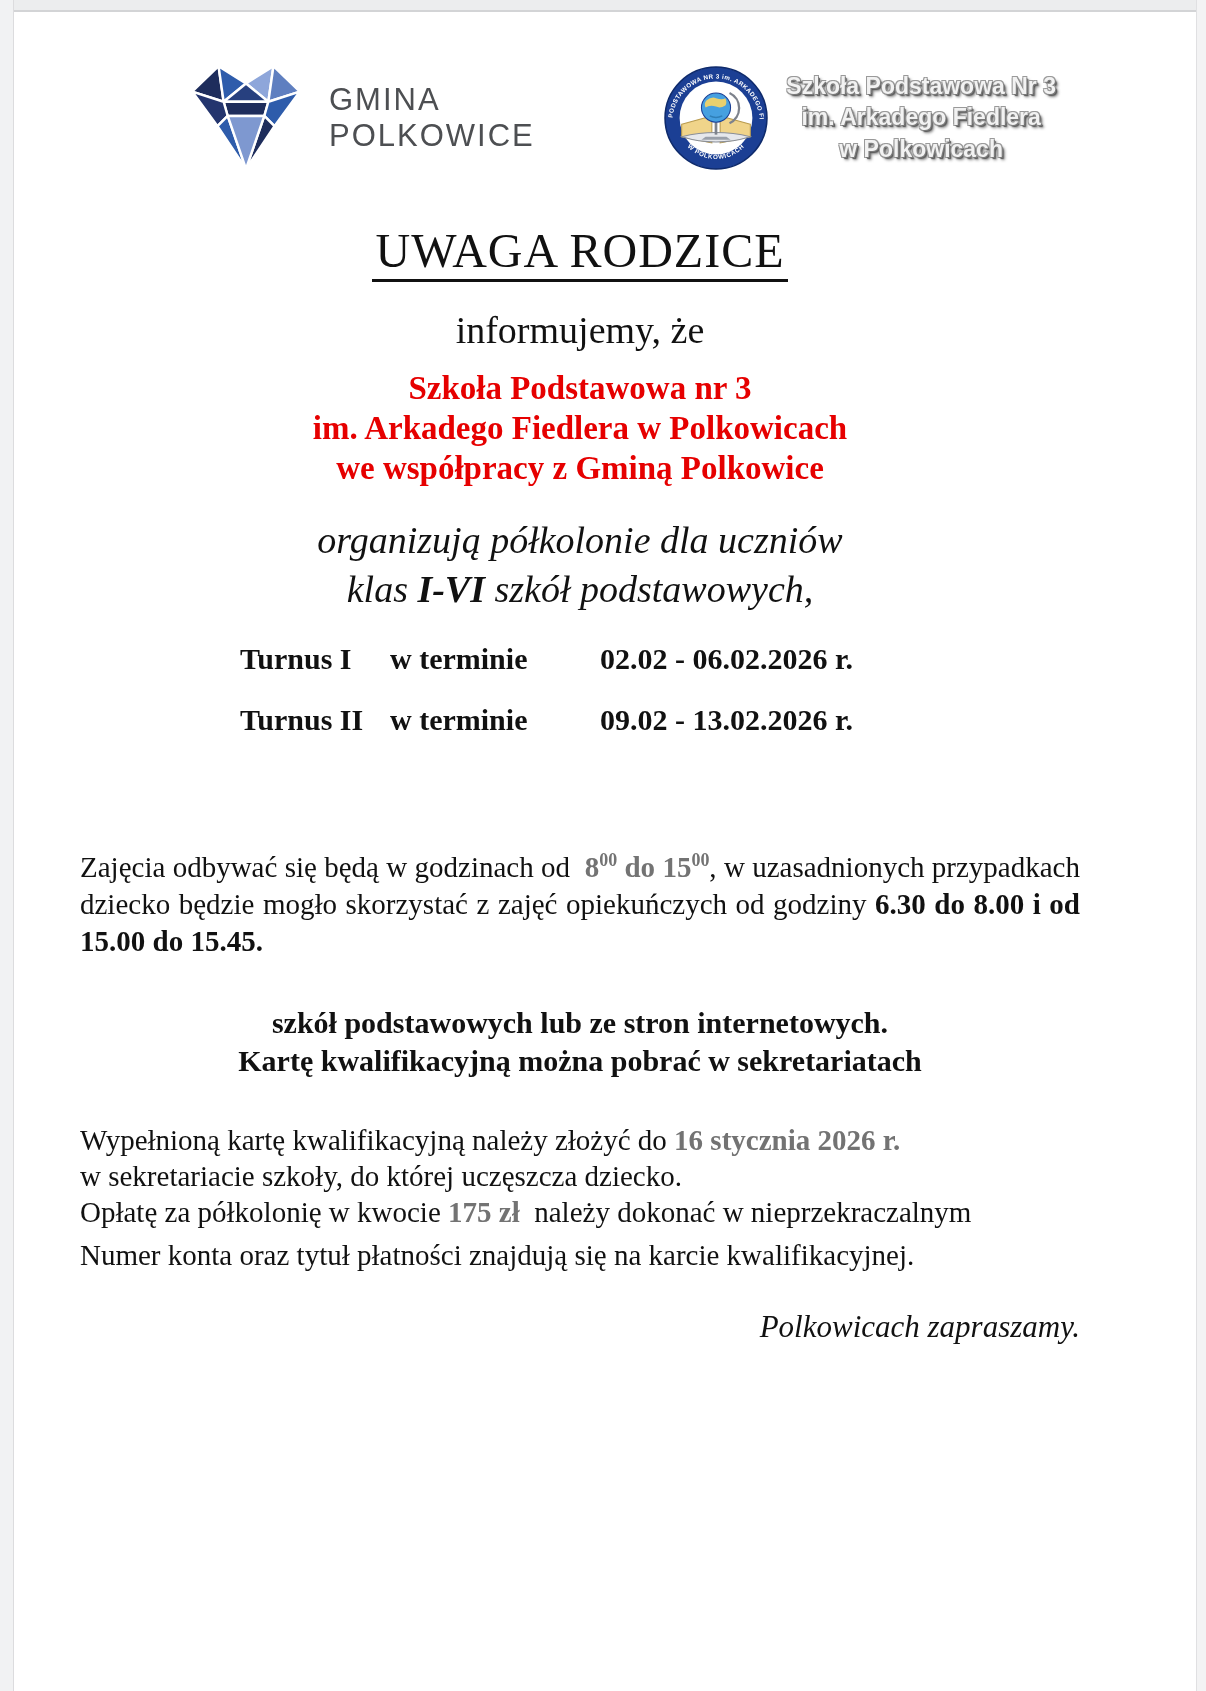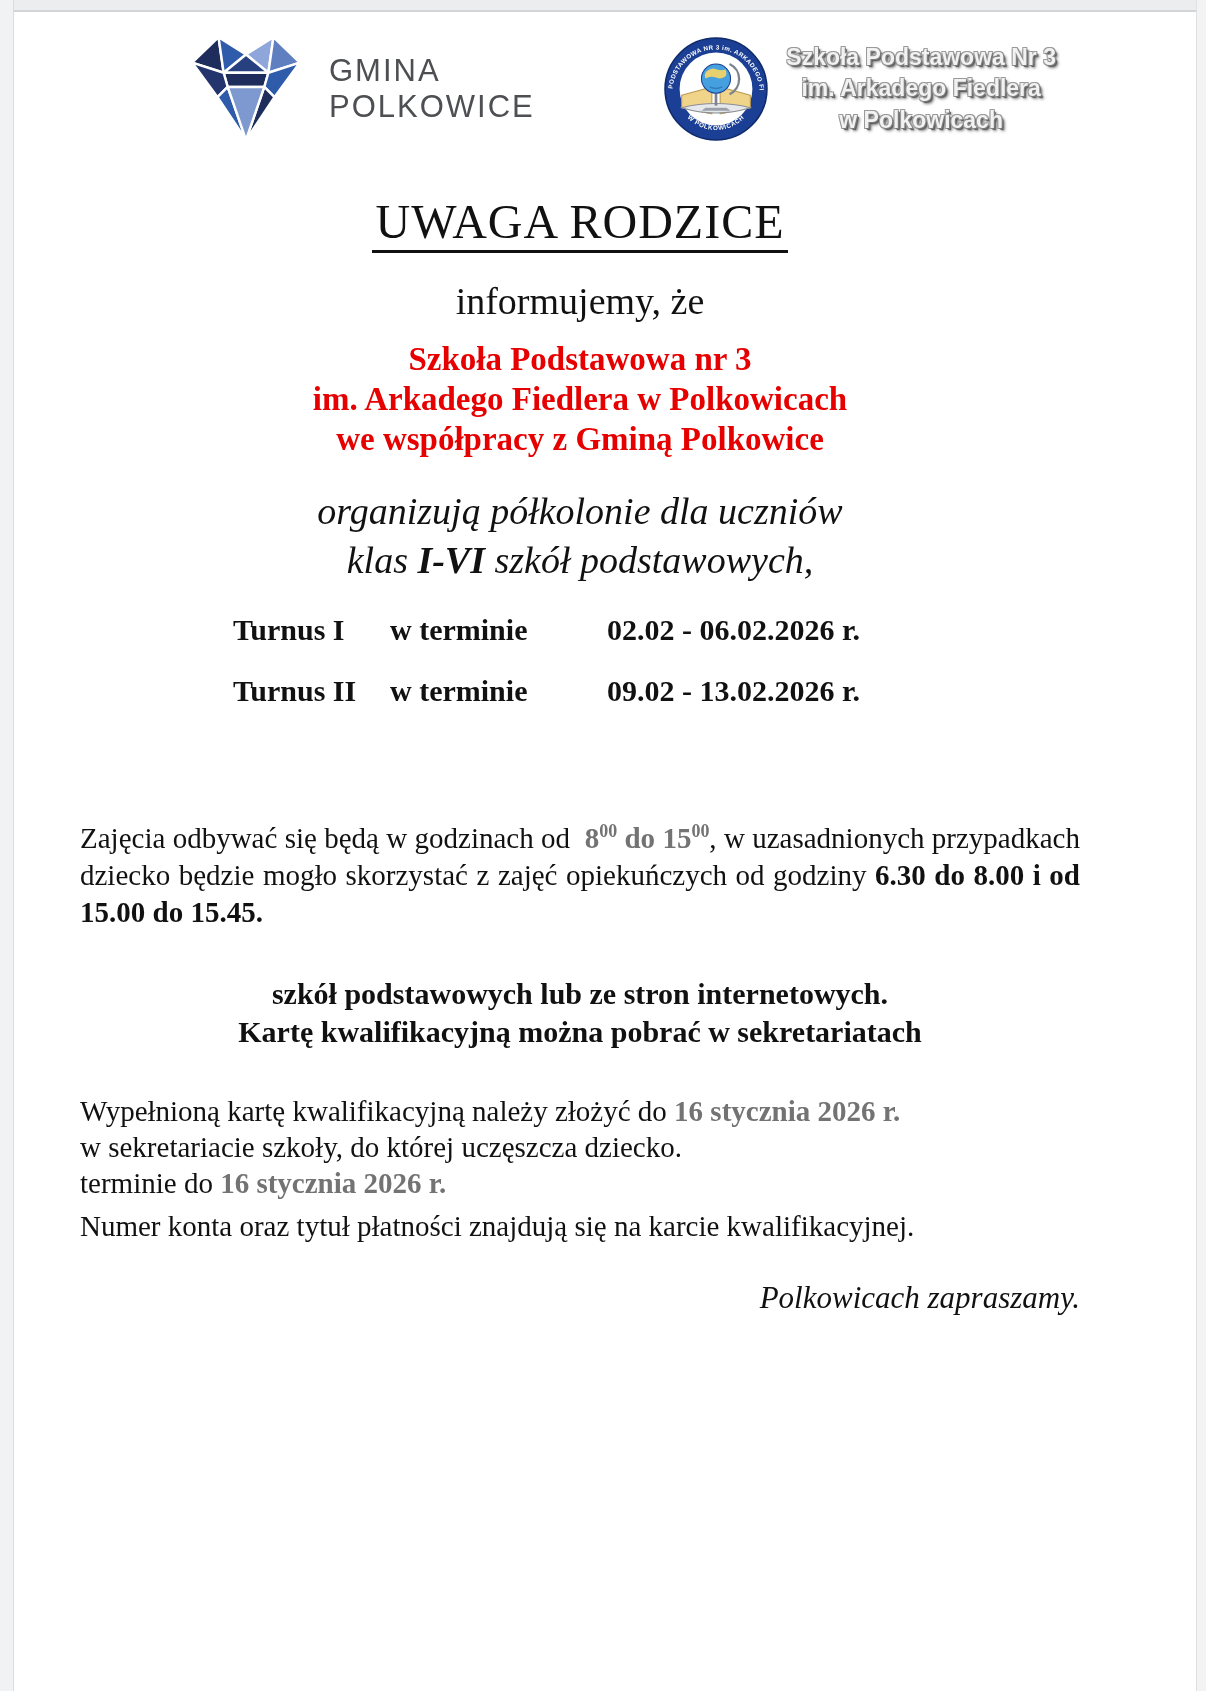--- a/index.html
+++ b/index.html
@@ -14,21 +14,21 @@
   }
   
   .edge-top{position:absolute;top:0;left:0;right:0;height:10px;background:#ecedee;border-bottom:2px solid #d3d4d6;z-index:0;}
   .edge-left{position:absolute;top:0;left:0;bottom:0;width:13px;background:#f1f2f3;border-right:1px solid #dcdcde;z-index:0;}
   .edge-right{position:absolute;top:0;right:0;bottom:0;width:9px;background:#f3f3f4;border-left:1px solid #e0e0e2;z-index:0;}
   .content{position:relative;z-index:1;}
 
   
   .header{
     display:flex;align-items:center;justify-content:space-between;
-    padding:34px 150px 0 185px;height:110px;
+    padding:63px 150px 0 185px;height:110px;
   }
   .gmina-logo{display:flex;align-items:center;gap:22px;}
   .gmina-text{
     font-family:"Liberation Sans", sans-serif;
     font-size:31px;line-height:1.16;color:#4d4f52;letter-spacing:2px;font-weight:400;
   }
   .school-group{display:flex;align-items:center;gap:18px;}
   .wordart{
     font-family:"Liberation Sans", sans-serif;
     font-weight:bold;font-size:23px;line-height:1.35;text-align:center;
@@ -52,21 +52,21 @@
   .title .u{border-bottom:3px solid #111;padding:0 4px 2px 4px;}
 
   .subtitle{margin-top:30px;text-align:center;font-size:38px;}
 
   .organizer{margin-top:16px;text-align:center;font-size:33px;font-weight:bold;color:#e60000;line-height:40px;}
 
   .description{margin-top:28px;text-align:center;font-style:italic;font-size:38px;line-height:49px;}
   .description b{font-style:italic;}
 
   .sessions{margin-top:28px;}
-  .turnus-line{display:flex;justify-content:center;font-weight:bold;font-size:30px;margin-bottom:27px;gap:7px;}
+  .turnus-line{display:flex;justify-content:center;font-weight:bold;font-size:30px;margin-bottom:27px;}
   .turnus-name{width:150px;text-align:left;}
   .turnus-phrase{width:210px;text-align:left;}
   .turnus-dates{width:320px;text-align:left;}
 
   .schedule{
     margin-top:112px;font-size:29px;line-height:37px;
     text-align:justify;text-justify:inter-word;
   }
   .red-b{color:#737373;font-weight:bold;}
   .red-b sup{font-size:0.62em;vertical-align:super;line-height:0;}
@@ -190,21 +190,21 @@
       <div class="schedule"><span>Zajęcia odbywać się będą w godzinach od &nbsp;</span><span class="red-b"><span>8</span><sup>00</sup><span> do </span><span>15</span><sup>00</sup></span><span>, w uzasadnionych przypadkach dziecko będzie mogło skorzystać z zajęć opiekuńczych od godziny </span><b>6.30 do 8.00 i od 15.00 do 15.45.</b></div>
 
       <div class="card-info">
         <div>szkół podstawowych lub ze stron internetowych.</div>
         <div>Kartę kwalifikacyjną można pobrać w sekretariatach</div>
       </div>
 
       <div class="payment">
         <div><span>Wypełnioną kartę kwalifikacyjną należy złożyć do </span><span class="red-b">16 stycznia 2026 r.</span></div>
         <div>w sekretariacie szkoły, do której uczęszcza dziecko.</div>
-        <div><span>terminie do </span><span class="red-b">16 stycznia 2026 r.</span></div>
+        <div><span>Opłatę za półkolonię w kwocie </span><span class="red-b">175 zł</span><span>&nbsp; należy dokonać w nieprzekraczalnym</span></div>
         <div class="numer">Numer konta oraz tytuł płatności znajdują się na karcie kwalifikacyjnej.</div>
       </div>
 
       <div class="closing">Polkowicach zapraszamy.</div>
 
     </div>
   </div>
 </div>
 
 </body></html>

